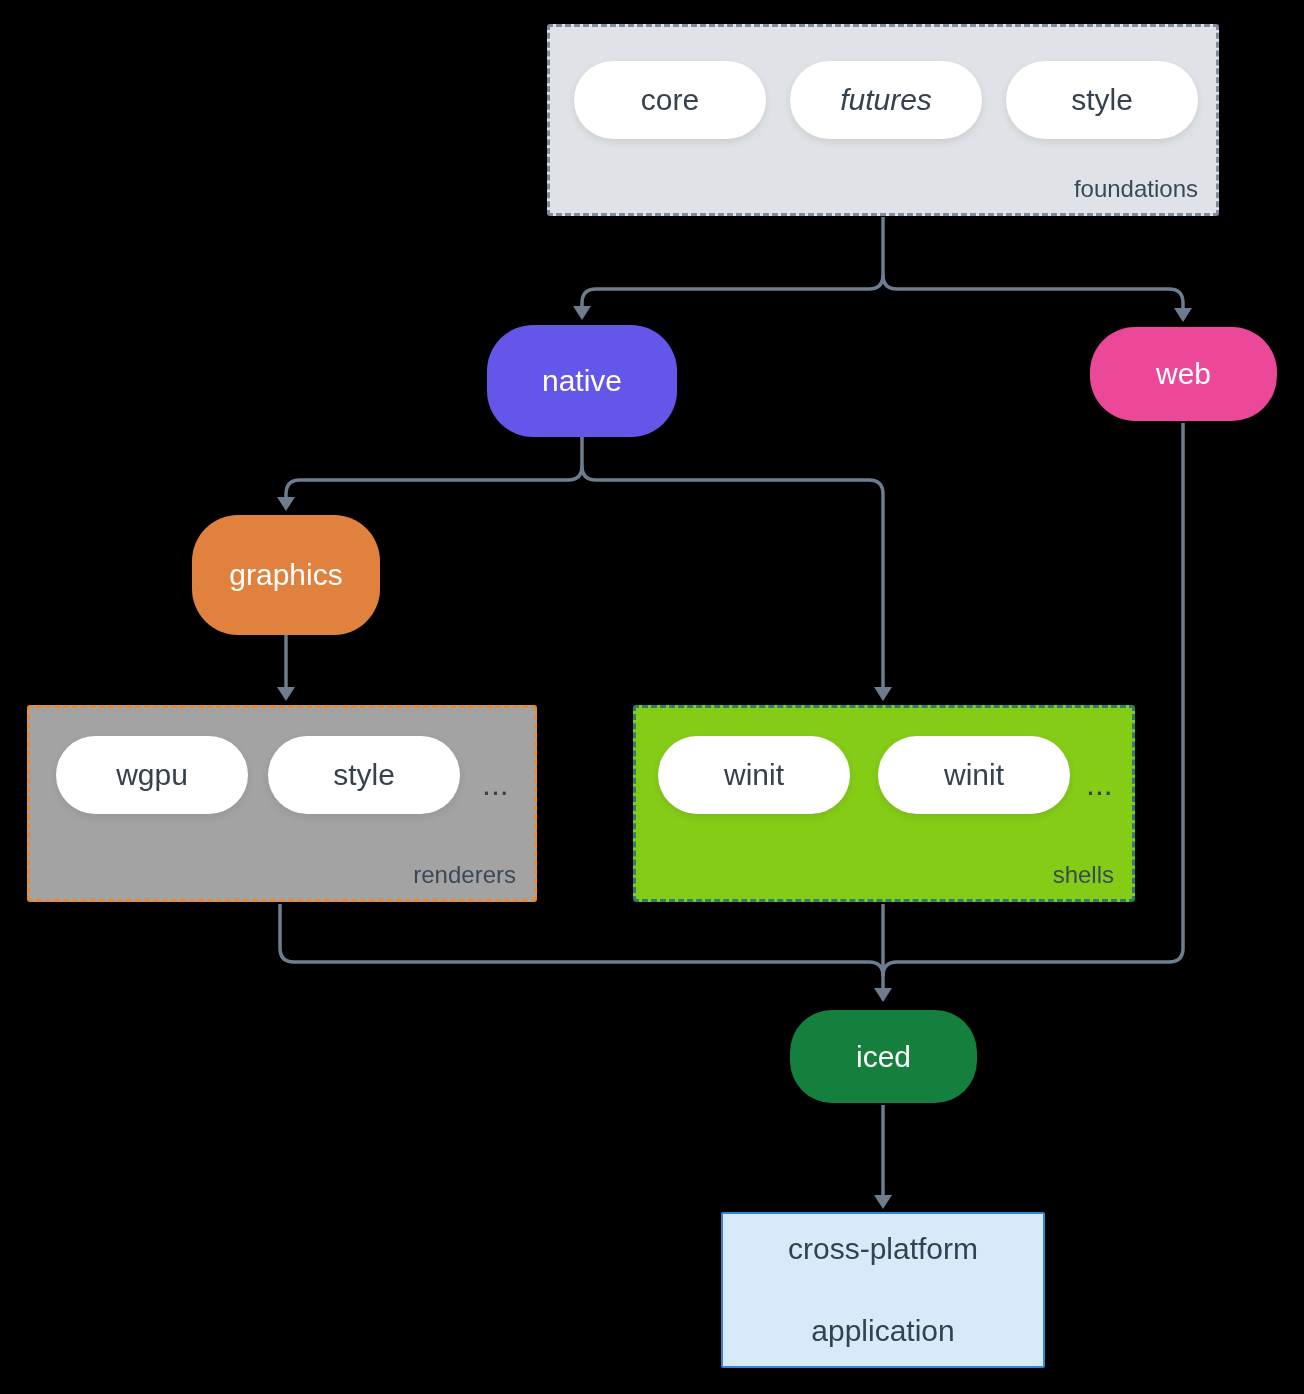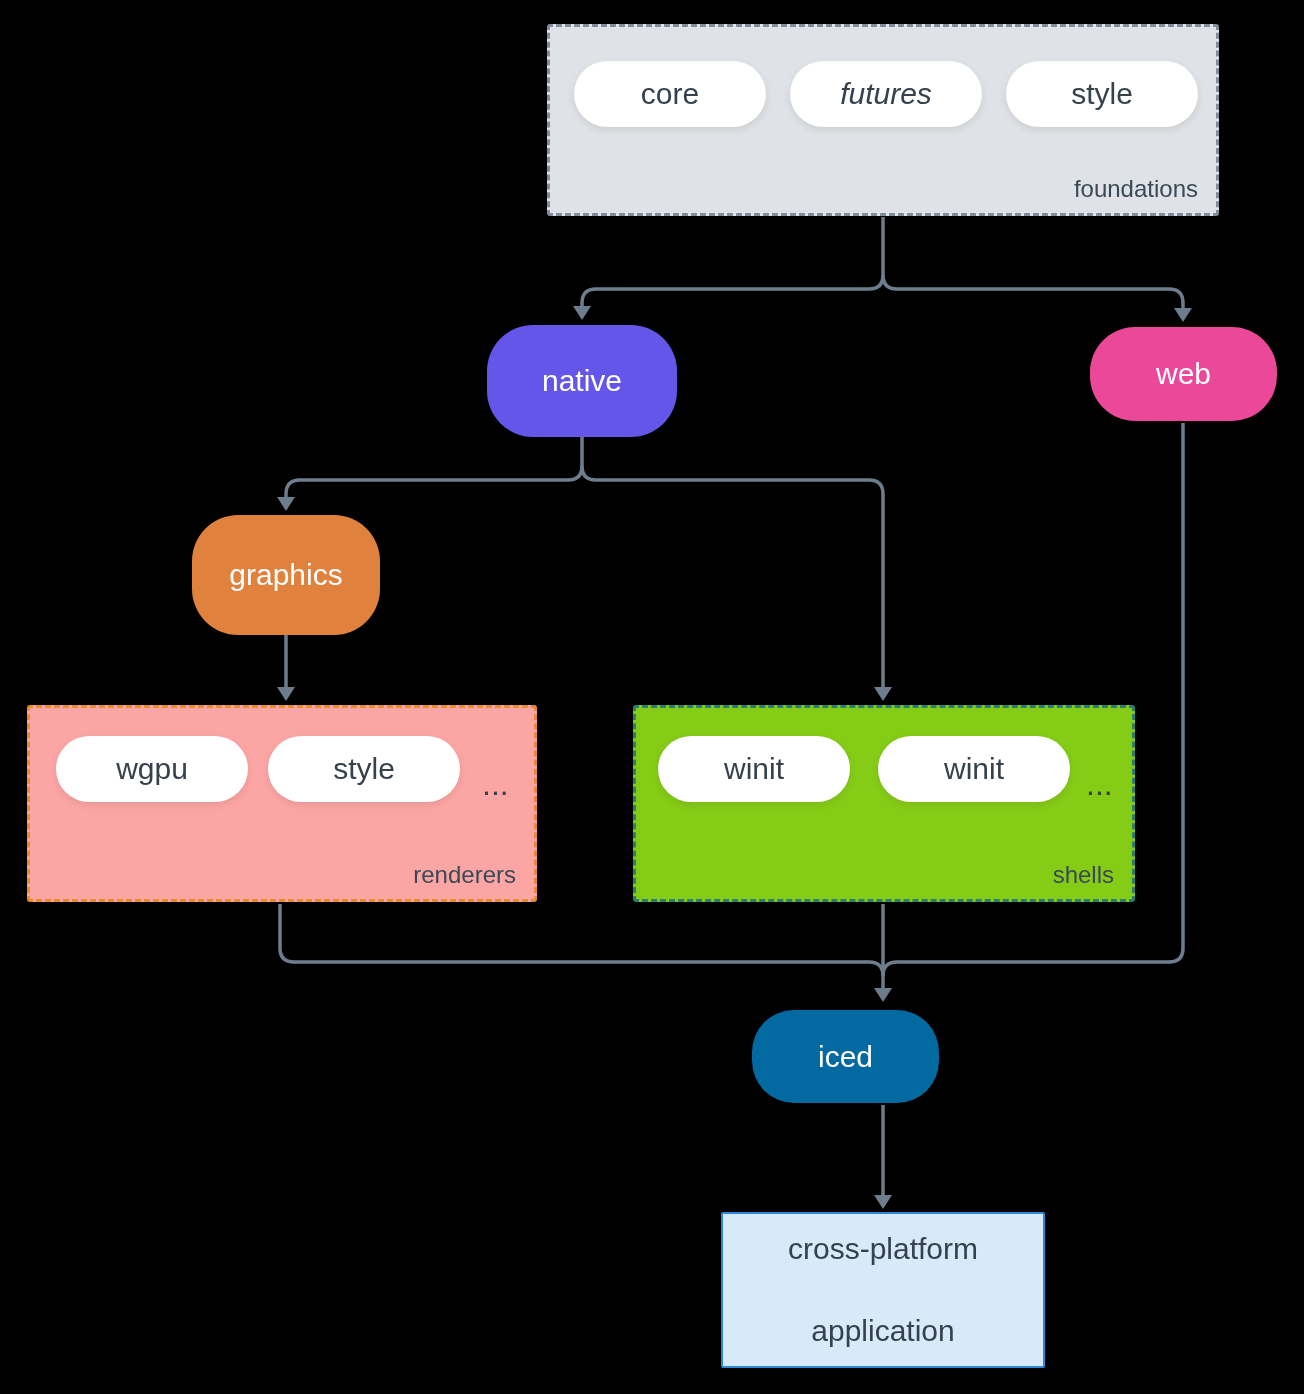--- a/index.html
+++ b/index.html
@@ -36,21 +36,21 @@
   }
   .group-box.foundations {
     left: 547px; top: 24px;
     width: 672px; height: 192px;
     background: #dfe3e7;
     border: 3px dashed #7e8e9c;
   }
   .group-box.renderers {
     left: 27px; top: 705px;
     width: 510px; height: 197px;
-    background: #fca5a5;
+    background: #a3a3a3;
     border: 3px dashed #e98b2d;
   }
   .group-box.shells {
     left: 633px; top: 705px;
     width: 502px; height: 197px;
     background: #84cc16;
     border: 3px dashed #2b7f6e;
   }
   .group-label {
     position: absolute;
@@ -61,21 +61,21 @@
   }
   .pill {
     position: absolute;
     display: flex;
     align-items: center;
     justify-content: center;
     font-size: 30px;
     white-space: nowrap;
   }
   .pill.white {
-    width: 192px; height: 66px;
+    width: 192px; height: 78px;
     background: #ffffff;
     border-radius: 43px;
     color: #35424e;
     box-shadow: 0 3px 7px rgba(90, 70, 60, 0.14);
   }
   .ellipsis {
     position: absolute;
     font-size: 32px;
     color: #35424e;
   }
@@ -84,21 +84,21 @@
     display: flex;
     align-items: center;
     justify-content: center;
     font-size: 30px;
     color: #ffffff;
     white-space: nowrap;
   }
   .node.native { left: 487px; top: 325px; width: 190px; height: 112px; background: #6456e8; border-radius: 46px; }
   .node.web    { left: 1090px; top: 327px; width: 187px; height: 94px; background: #ec4899; border-radius: 45px; }
   .node.graphics { left: 192px; top: 515px; width: 188px; height: 120px; background: #e0813e; border-radius: 46px; }
-  .node.iced   { left: 752px; top: 1010px; width: 187px; height: 93px; background: #0369a1; border-radius: 42px; }
+  .node.iced   { left: 790px; top: 1010px; width: 187px; height: 93px; background: #15803d; border-radius: 42px; }
   .app-box {
     position: absolute;
     left: 721px; top: 1212px;
     width: 324px; height: 156px;
     box-sizing: border-box;
     background: #d8e9fa;
     border: 2.5px solid #2e86d8;
     border-radius: 2px;
     display: flex;
     flex-direction: column;

